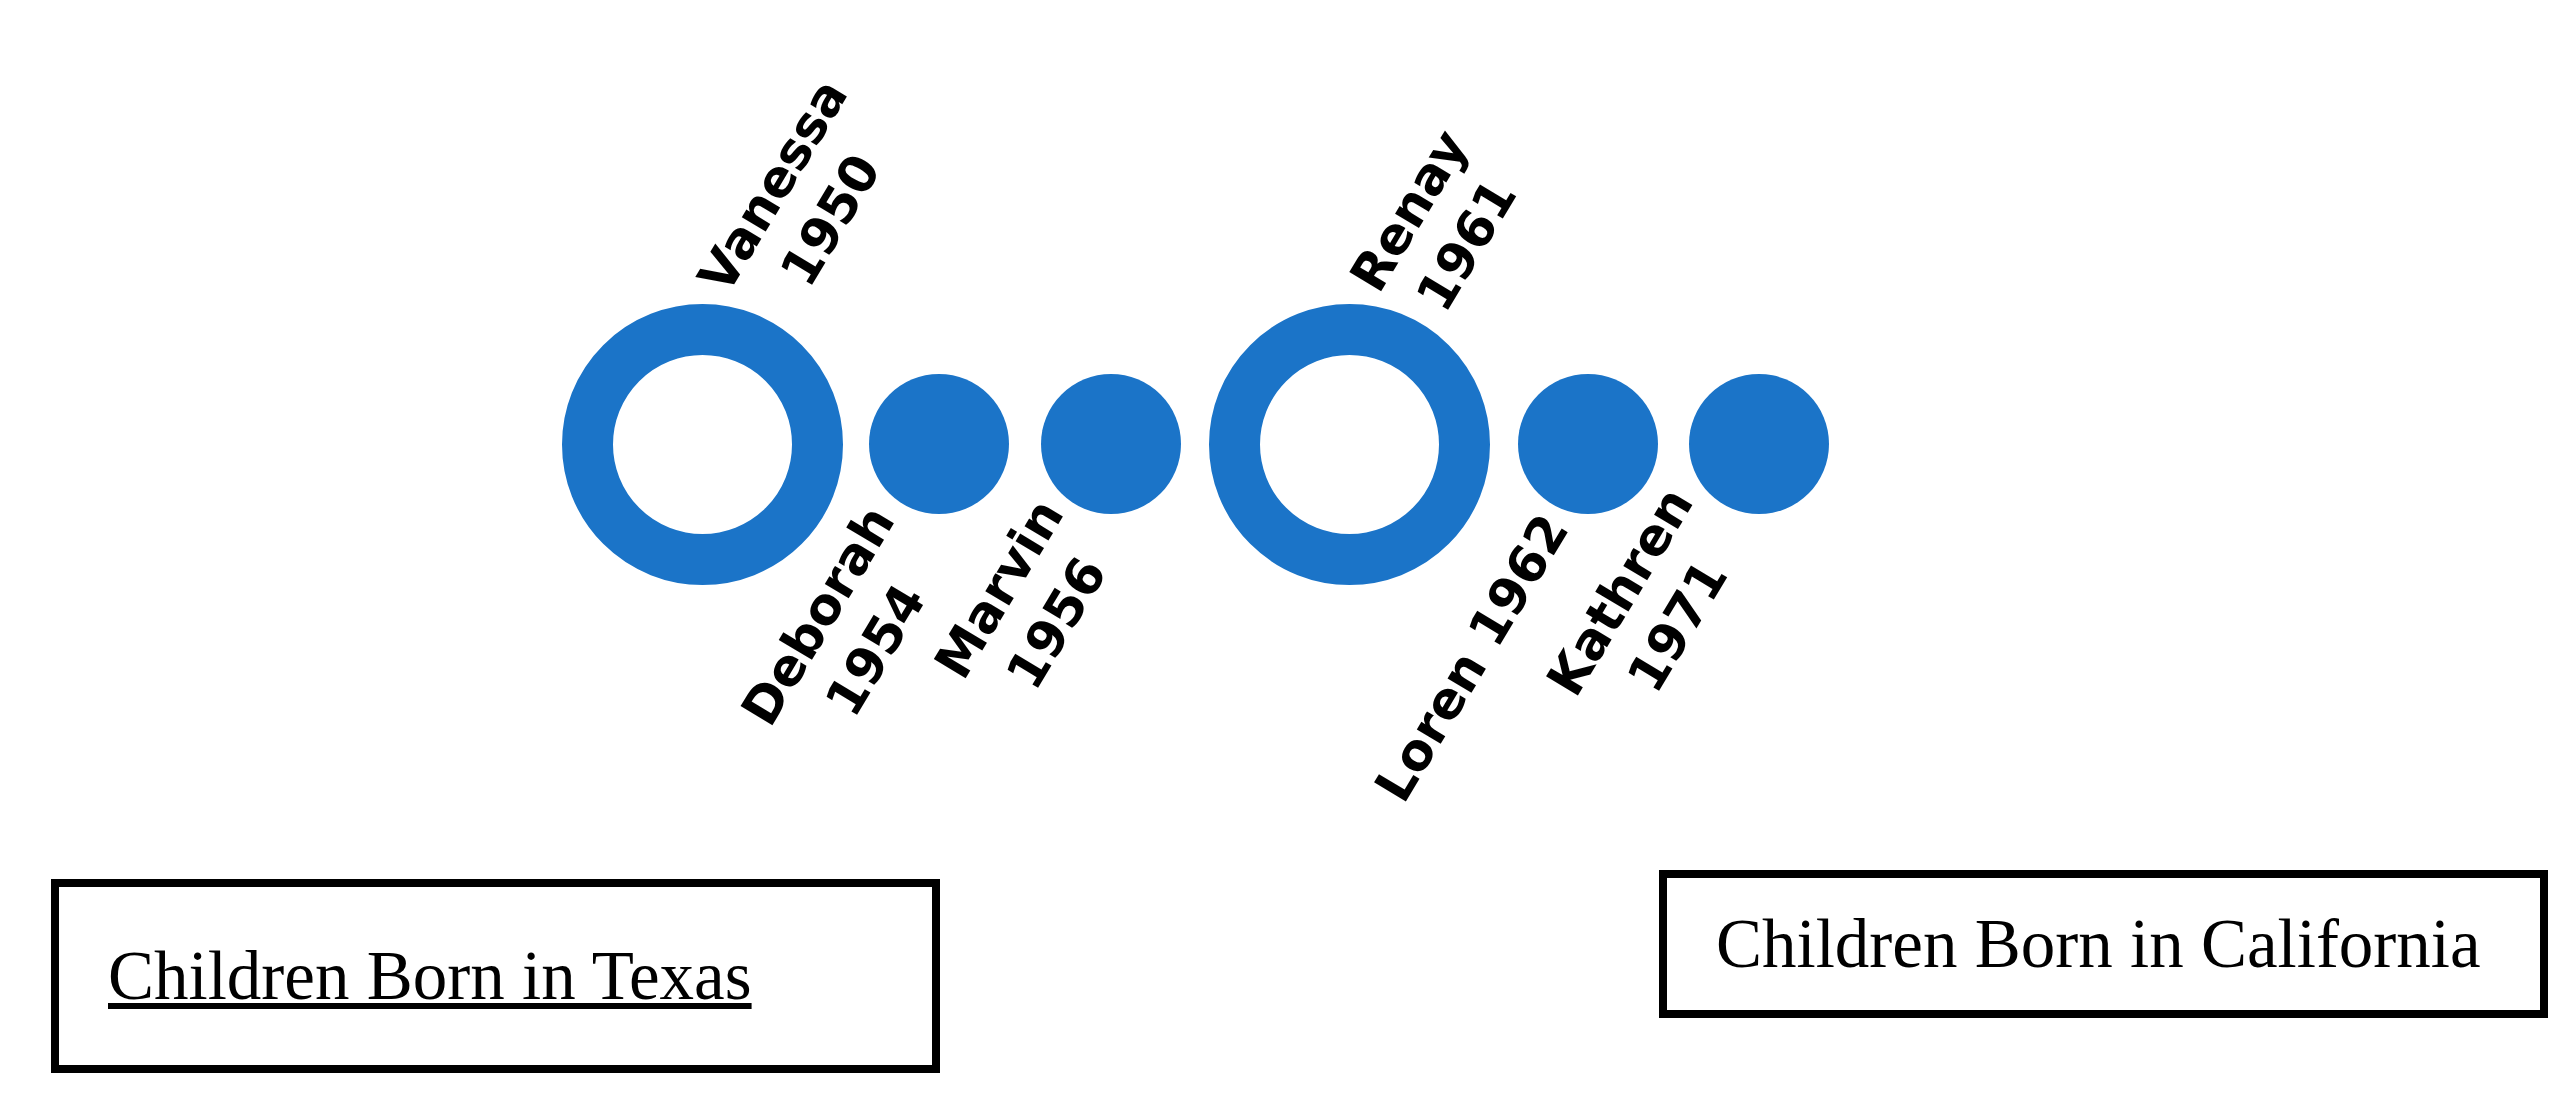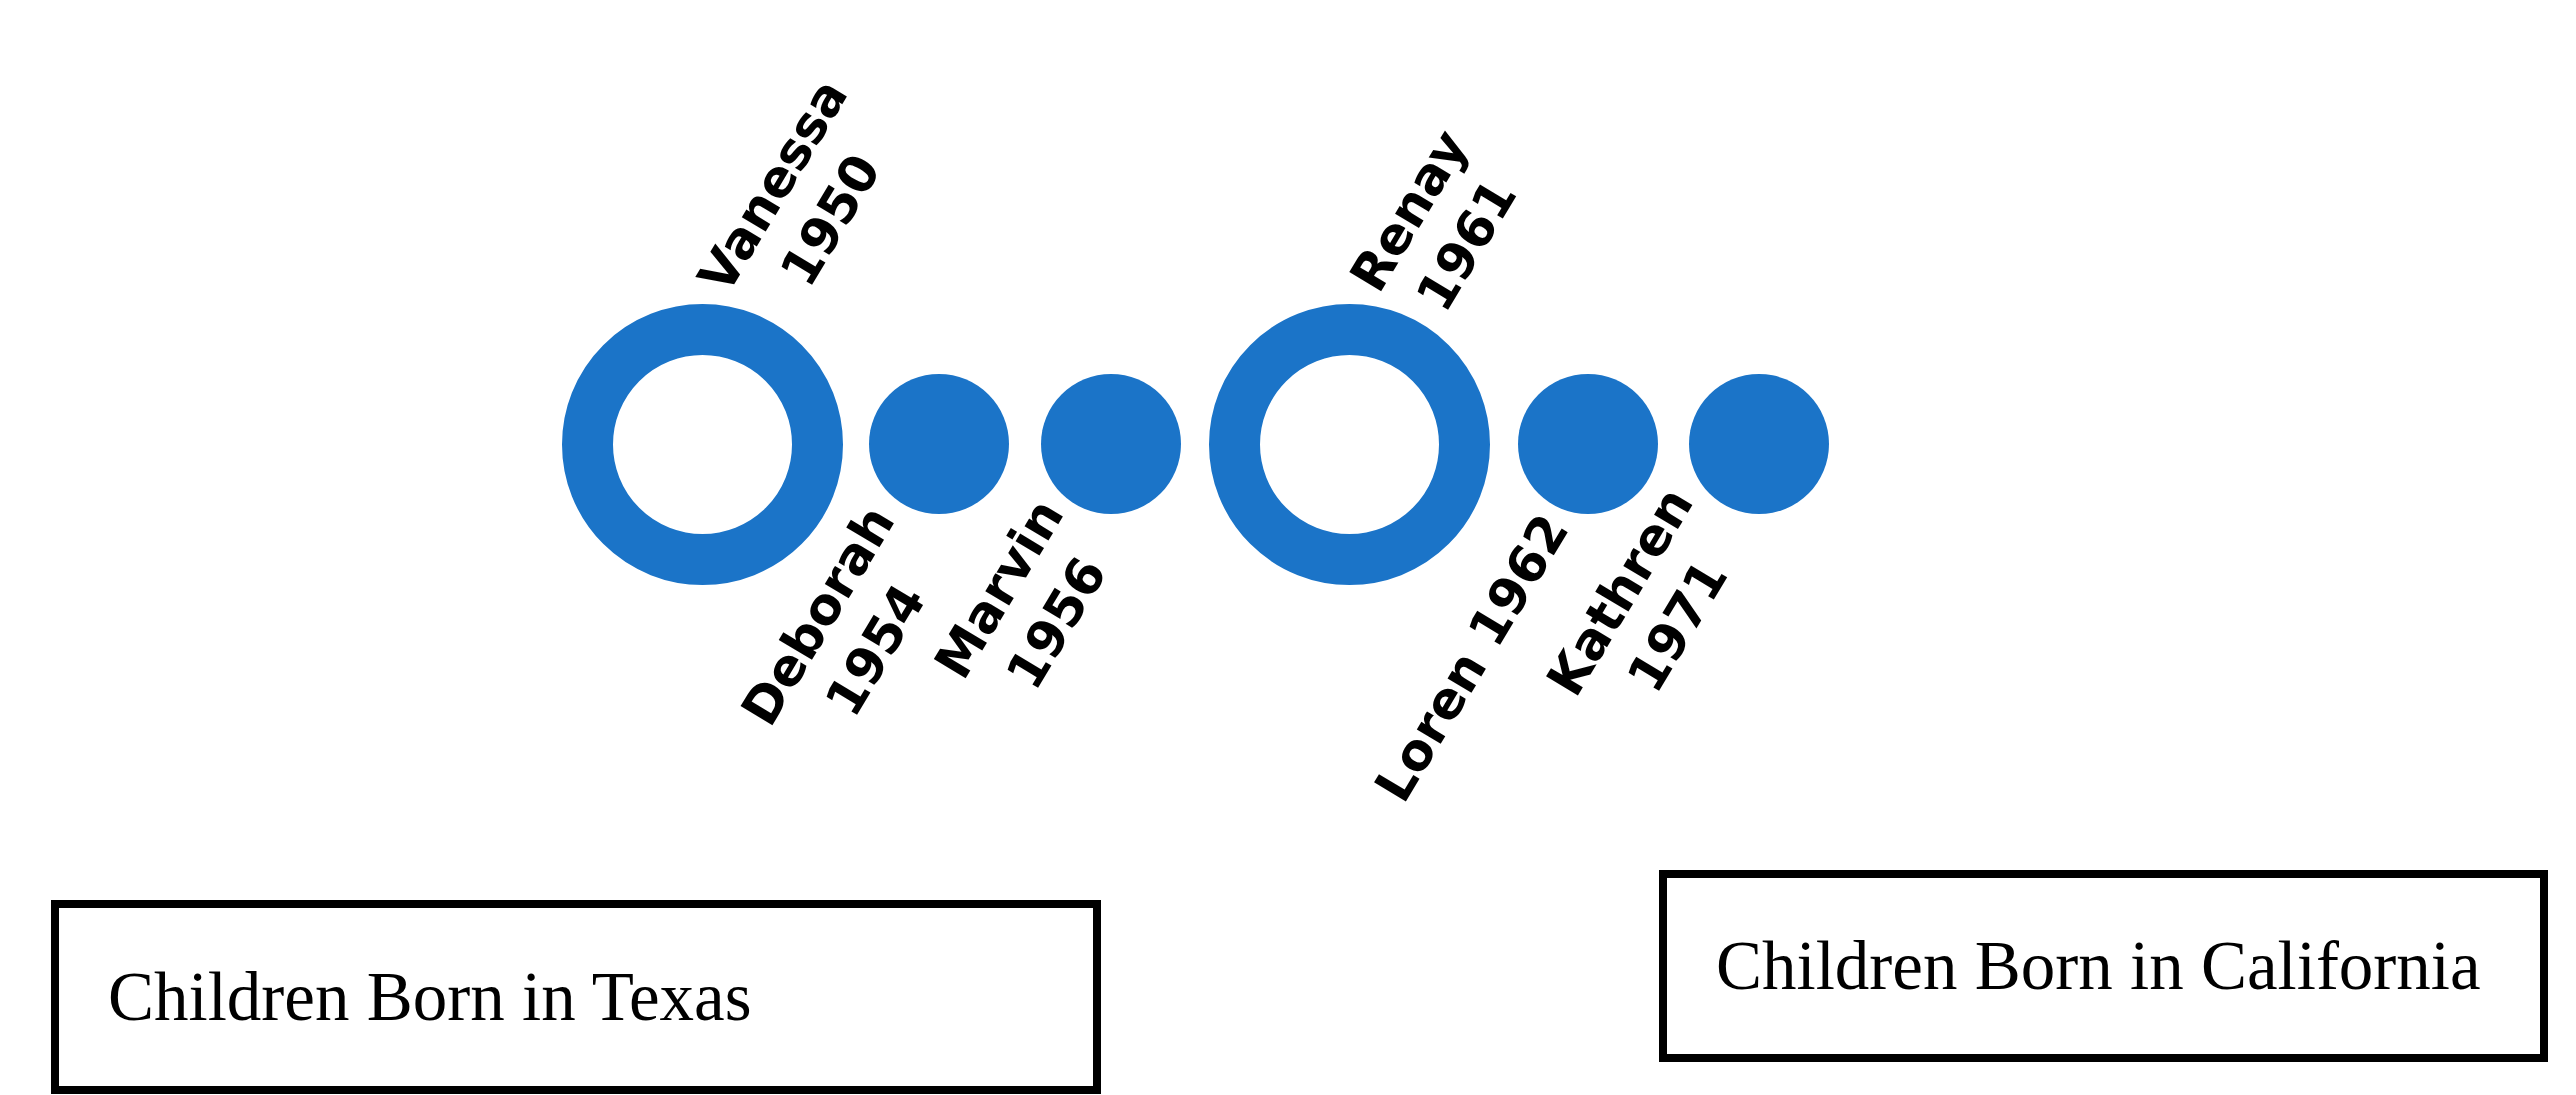--- a/index.html
+++ b/index.html
@@ -85,21 +85,21 @@
   <div class="node-label" style="left:847px; top:633px;">Deborah
 1954</div>
   <div class="node-label" style="left:1028px; top:606px;">Marvin
 1956</div>
   <div class="node-label" style="left:1438px; top:228px;">Renay
 1961</div>
   <div class="node-label" style="left:1472px; top:658px;">Loren 1962</div>
   <div class="node-label" style="left:1649px; top:609px;">Kathren
 1971</div>
 
-  <div class="state-box" style="left:51px; top:900px; width:1050px; height:194px;">
+  <div class="state-box" style="left:51px; top:879px; width:889px; height:194px;text-decoration:underline;">
     <span>Children Born in Texas</span>
   </div>
-  <div class="state-box" style="left:1659px; top:870px; width:889px; height:192px;">
+  <div class="state-box" style="left:1659px; top:870px; width:889px; height:148px;">
     <span>Children Born in California</span>
   </div>
 
 </div>
 
 
 </body></html>

